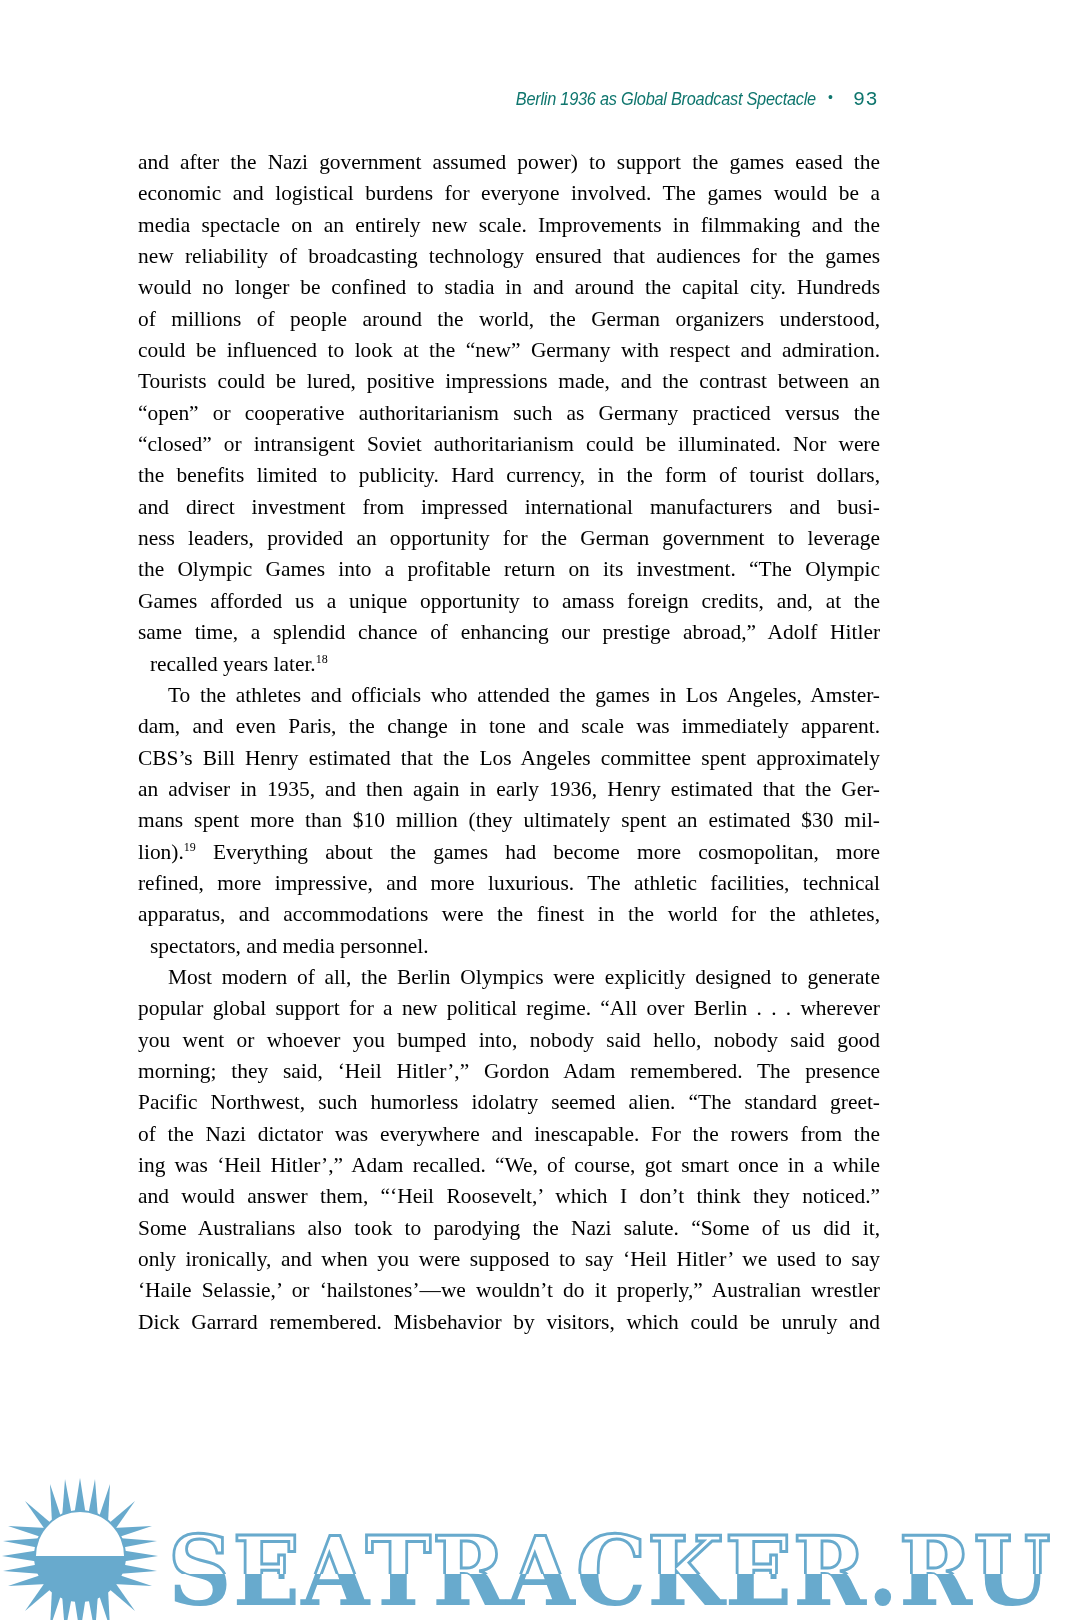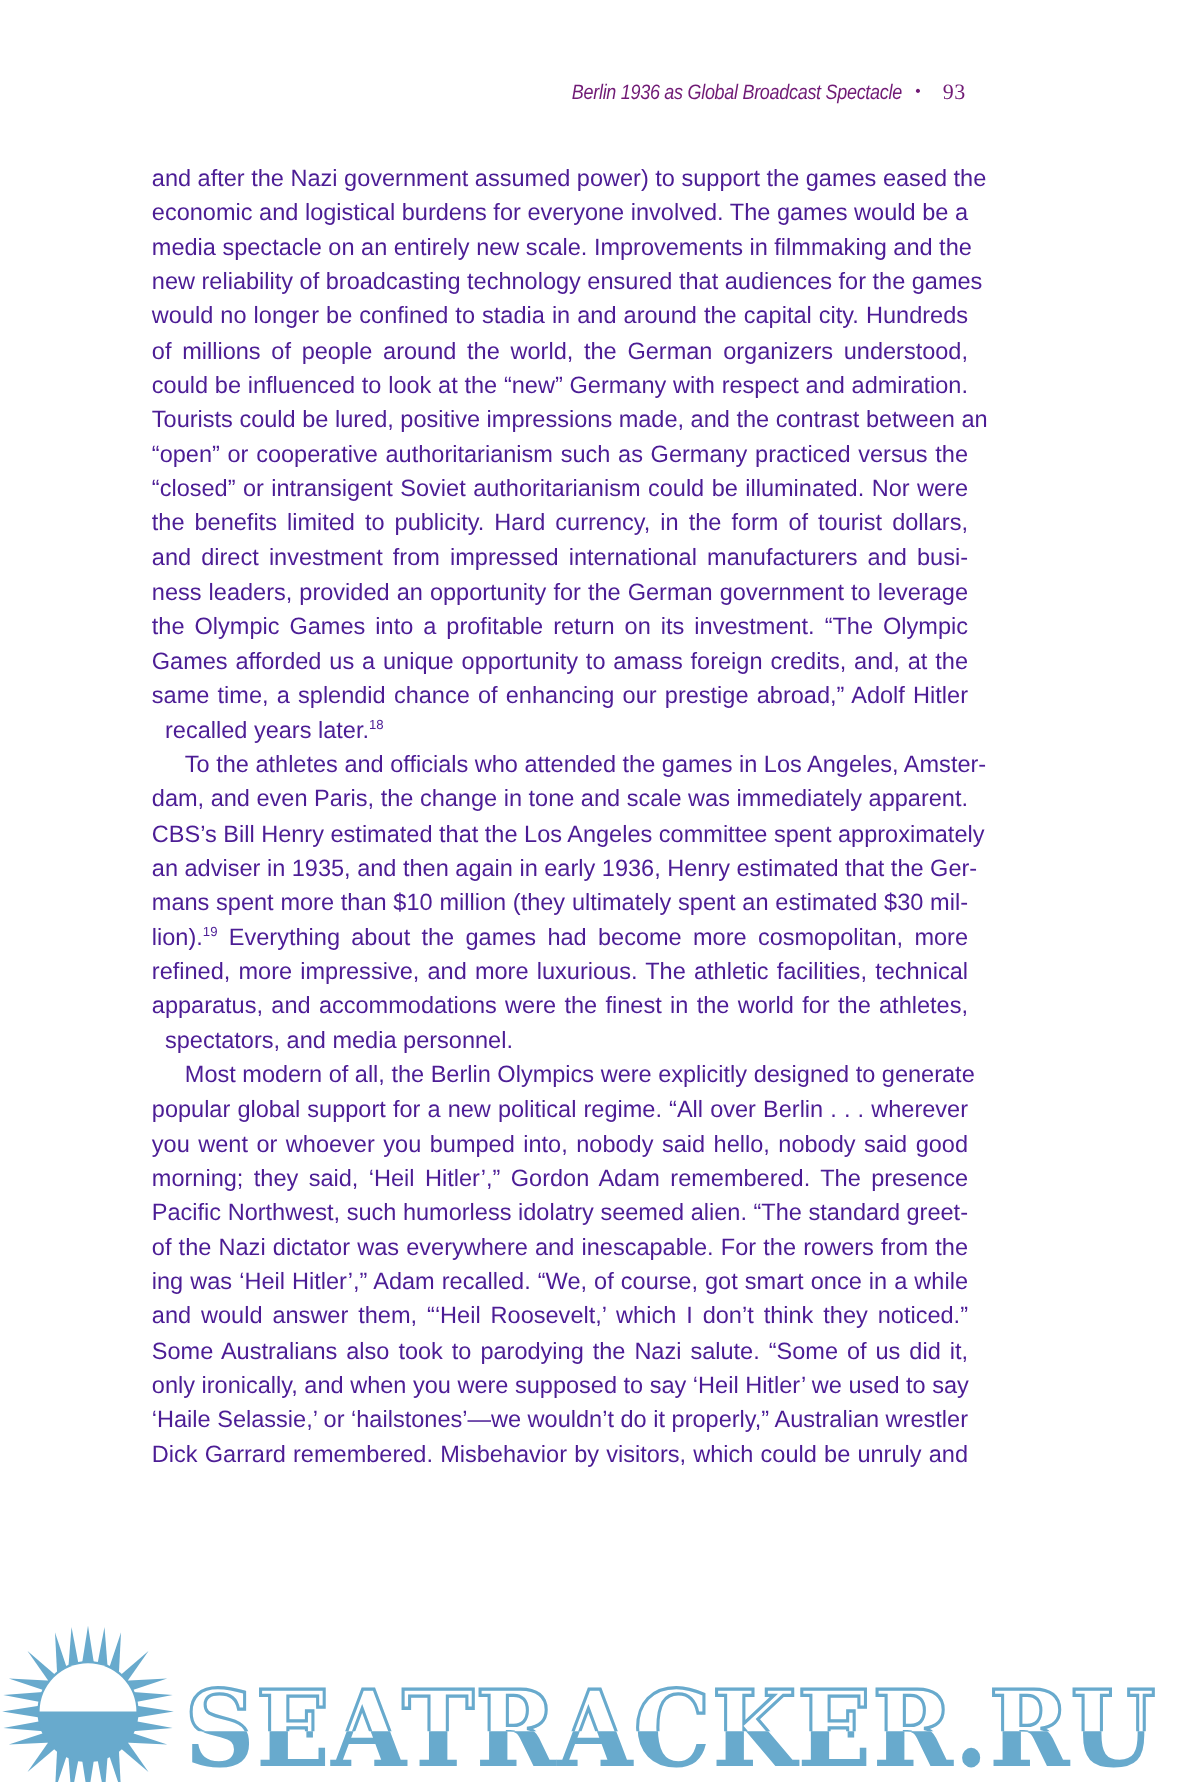--- a/index.html
+++ b/index.html
@@ -9,57 +9,57 @@
     }
     body {
       width: 1080px;
       height: 1620px;
       position: relative;
       overflow: hidden;
       color: #2a2a2a;
     }
     .running-head {
       position: absolute;
-      top: 73px;
+      top: 88px;
       right: 202px;
       height: 32px;
       display: flex;
       align-items: baseline;
       gap: 0;
       font-family: "Liberation Sans", sans-serif;
-      color: #701a75;
+      color: #0f766e;
     }
     .running-title {
       font-style: italic;
       font-size: 19px;
       letter-spacing: -0.3px;
       transform: scaleX(0.86);
       transform-origin: right center;
       display: inline-block;
     }
     .bullet {
       font-size: 14px;
       margin: 0 20px 0 12px;
       position: relative;
       top: -3px;
     }
     .folio {
-      font-family: Liberation Serif, serif;
+      font-family: Liberation Mono, monospace;
       font-size: 20px;
       letter-spacing: 0.5px;
     }
     .text-block {
       position: absolute;
       left: 138px;
       top: 147px;
       width: 742px;
-      font-family: Liberation Sans, sans-serif;
+      font-family: Liberation Serif, serif;
       font-size: 21.4px;
       line-height: 31.35px;
-      color: #4c1d95;
+      color: #000000;
     }
     .line {
       display: block;
       white-space: nowrap;
       text-align: justify;
       text-align-last: justify;
       height: 31.35px;
       overflow: visible;
     }
     .line.last {

